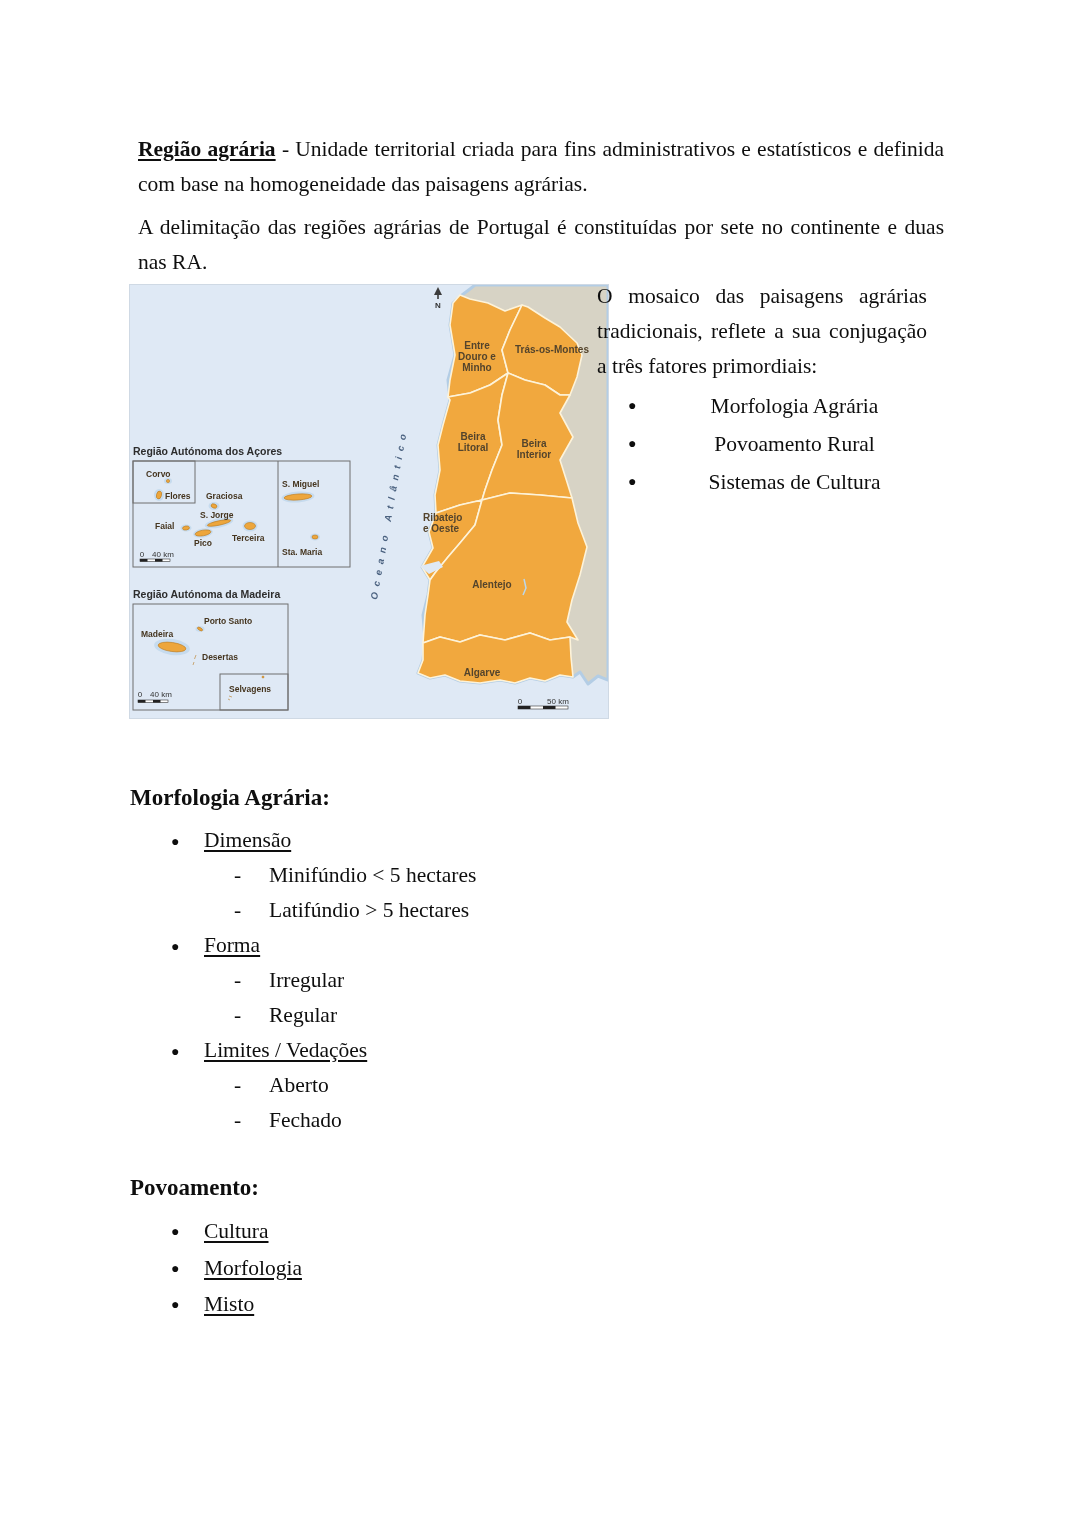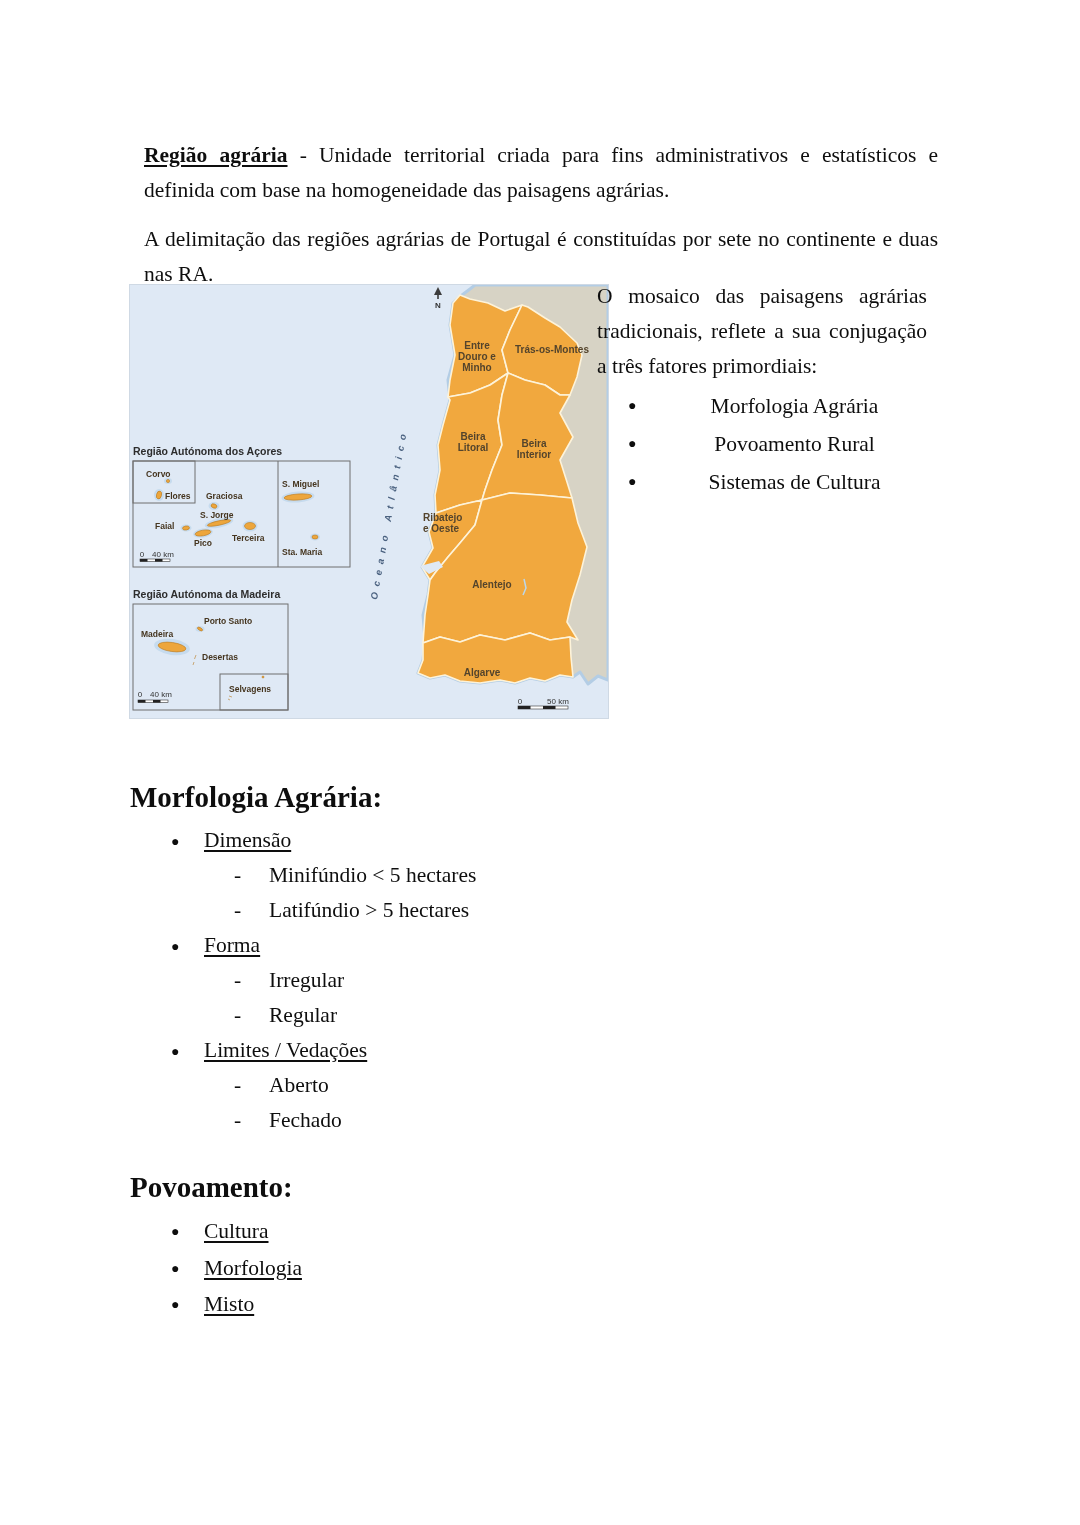--- a/index.html
+++ b/index.html
@@ -2,21 +2,21 @@
 <html><head>
 <meta charset="utf-8">
 <style>
   html,body{margin:0;padding:0;background:#fff;}
   .page{position:relative;width:1080px;height:1525px;background:#ffffff;
         font-family:"Liberation Serif",serif;color:#0e0e0e;overflow:hidden;}
 
   
   .intro{position:absolute;left:130px;top:124px;width:822px;
          font-size:21.5px;line-height:35px;text-align:justify;}
-  .intro p{margin:14px;}
+  .intro p{margin:8px;}
   .term{font-weight:bold;text-decoration:underline;text-underline-offset:3px;}
 
   
   .map-wrap{position:absolute;left:130px;top:285px;width:478px;height:433px;}
   .map-wrap svg{display:block;outline:1px solid #cfd9e4;}
   .landmass{stroke:#b3cde5;stroke-width:3;stroke-linejoin:round;}
   .region{stroke:#fdf3da;stroke-width:1.6;stroke-linejoin:round;stroke-linecap:round;}
   .rlabel{font:600 10px "Liberation Sans",sans-serif;fill:#54442c;text-anchor:middle;}
   .rlabel.start{text-anchor:start;}
   .ilabel{font:600 8.5px "Liberation Sans",sans-serif;fill:#45351f;}
@@ -35,21 +35,21 @@
   
   .aside{position:absolute;left:597px;top:279px;width:330px;
          font-size:21.5px;line-height:35px;text-align:justify;}
   .aside p{margin:0;}
   .aside ul{list-style:none;margin:3px 0 0;padding:0;text-align:center;}
   .aside li{position:relative;padding-left:65px;line-height:38px;}
   .aside li::before{content:"\25CF";position:absolute;left:31px;font-size:14px;}
 
   
   .sec{position:absolute;left:130px;font-size:21.5px;line-height:35px;}
-  .sec h2{font-size:29px;font-weight:bold;margin:0 0 6px 0;}
+  .sec h2{font-size:23px;font-weight:bold;margin:0 0 6px 0;}
   .bullets{list-style:none;margin:8px;padding:0;}
   .bullets>li{position:relative;padding-left:66px;line-height:35px;}
   .bullets>li::before{content:"\25CF";position:absolute;left:33px;top:1px;font-size:14px;}
   .u{text-decoration:underline;text-underline-offset:3px;}
   .dashes{list-style:none;margin:0;padding:0;}
   .dashes>li{position:relative;padding-left:65px;line-height:35px;}
   .dashes>li::before{content:"-";position:absolute;left:30px;}
   .pov .bullets>li{line-height:36.5px;}
 </style>
 </head>

